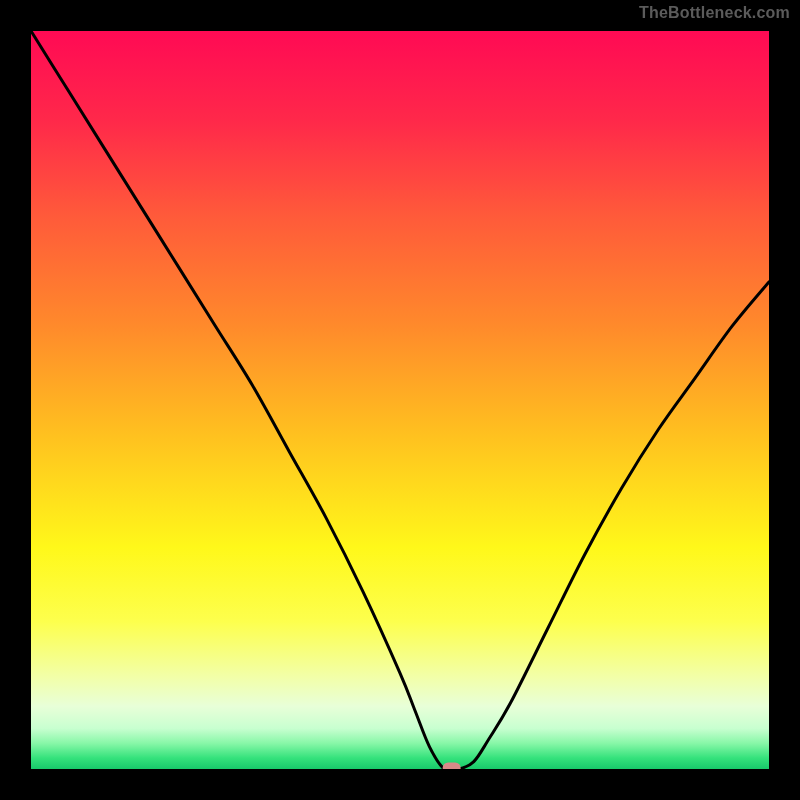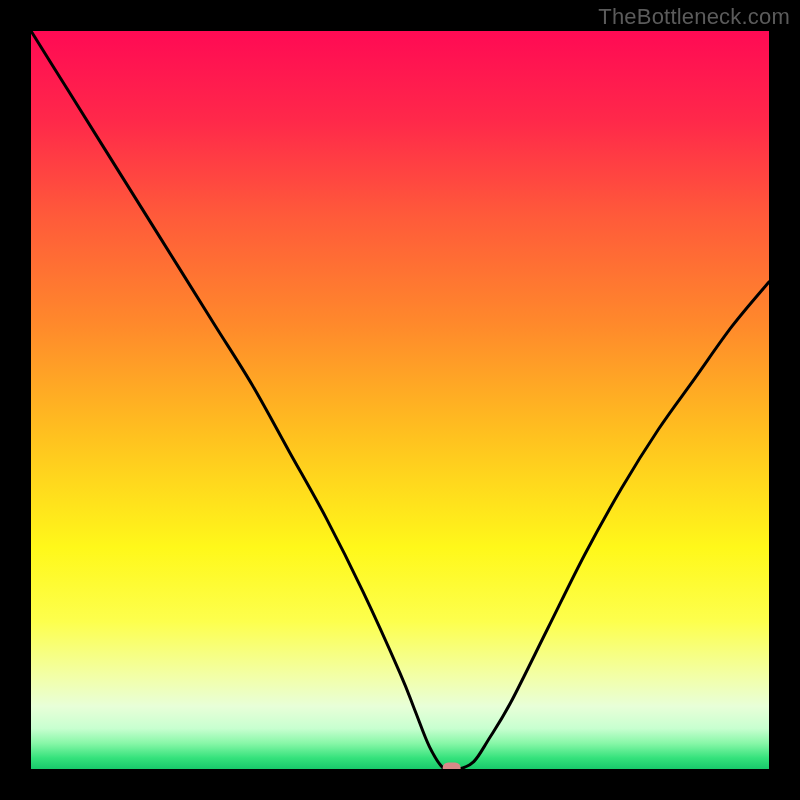--- a/index.html
+++ b/index.html
@@ -14,22 +14,22 @@
   .stage {
     position: relative;
     width: 800px;
     height: 800px;
     background: #000;
   }
   .watermark {
     position: absolute;
     top: 4px;
     right: 10px;
-    font-size: 22px;
-    font-weight: 400;
+    font-size: 16px;
+    font-weight: 700;
     color: #5b5b5b;
     letter-spacing: 0.2px;
     z-index: 5;
   }
   svg.plot {
     position: absolute;
     left: 31px;
     top: 31px;
     width: 738px;
     height: 738px;

